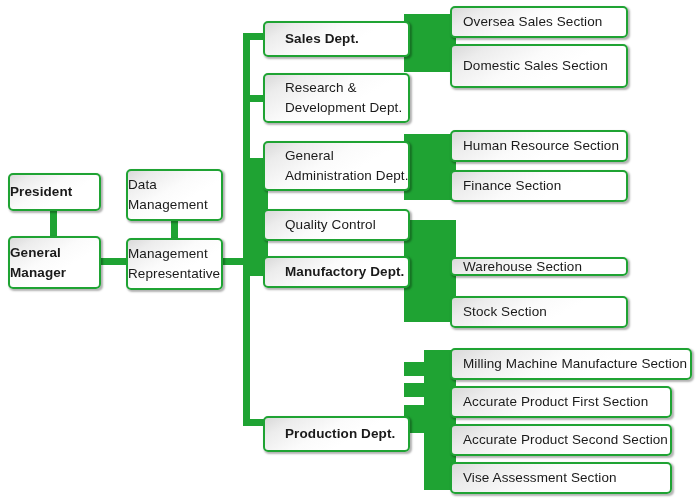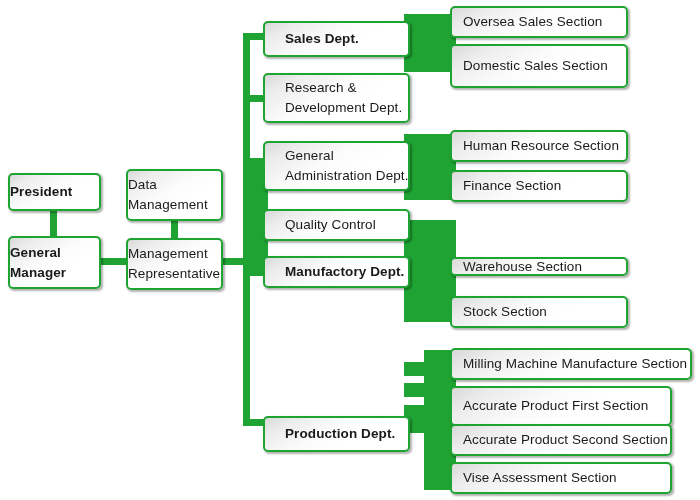--- a/index.html
+++ b/index.html
@@ -165,21 +165,21 @@
   </div>
 
   <div class="node t-left" style="left:450px; top:296px; width:178px; height:32px;">
     <span class="node-label">Stock Section</span>
   </div>
 
   <div class="node t-left" style="left:450px; top:348px; width:242px; height:32px;">
     <span class="node-label">Milling Machine Manufacture Section</span>
   </div>
 
-  <div class="node t-left" style="left:450px; top:386px; width:222px; height:40px;">
+  <div class="node t-left" style="left:450px; top:386px; width:222px; height:32px;">
     <span class="node-label">Accurate Product First Section</span>
   </div>
 
   <div class="node t-left" style="left:450px; top:424px; width:222px; height:32px;justify-content:center;">
     <span class="node-label">Accurate Product Second Section</span>
   </div>
 
   <div class="node t-left" style="left:450px; top:462px; width:222px; height:32px;">
     <span class="node-label">Vise Assessment Section</span>
   </div>

